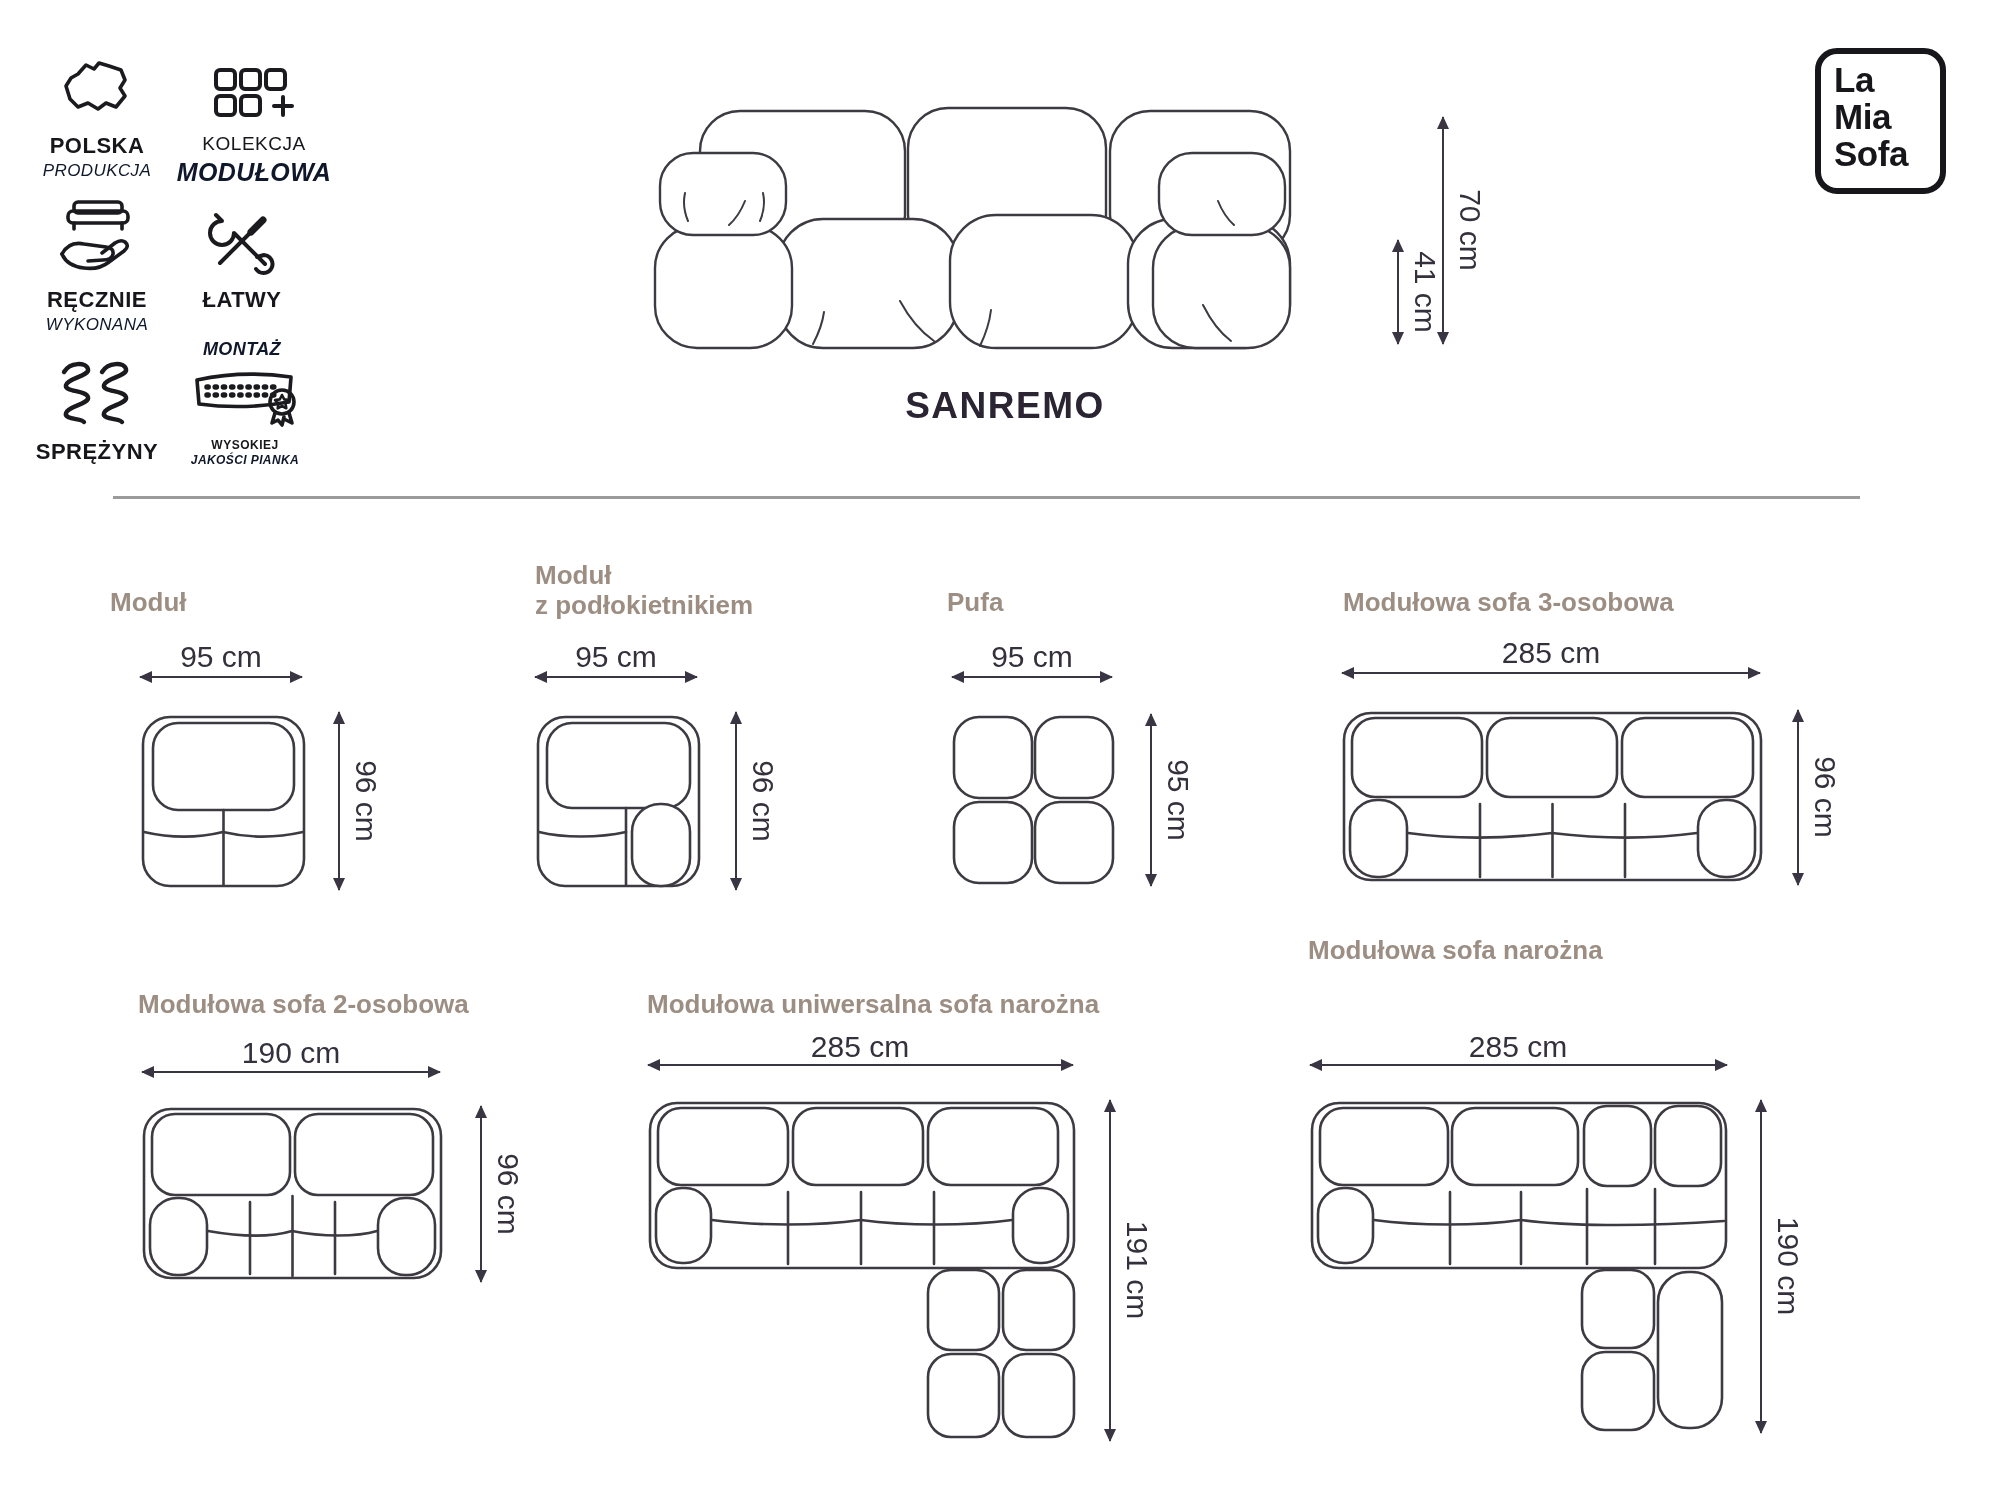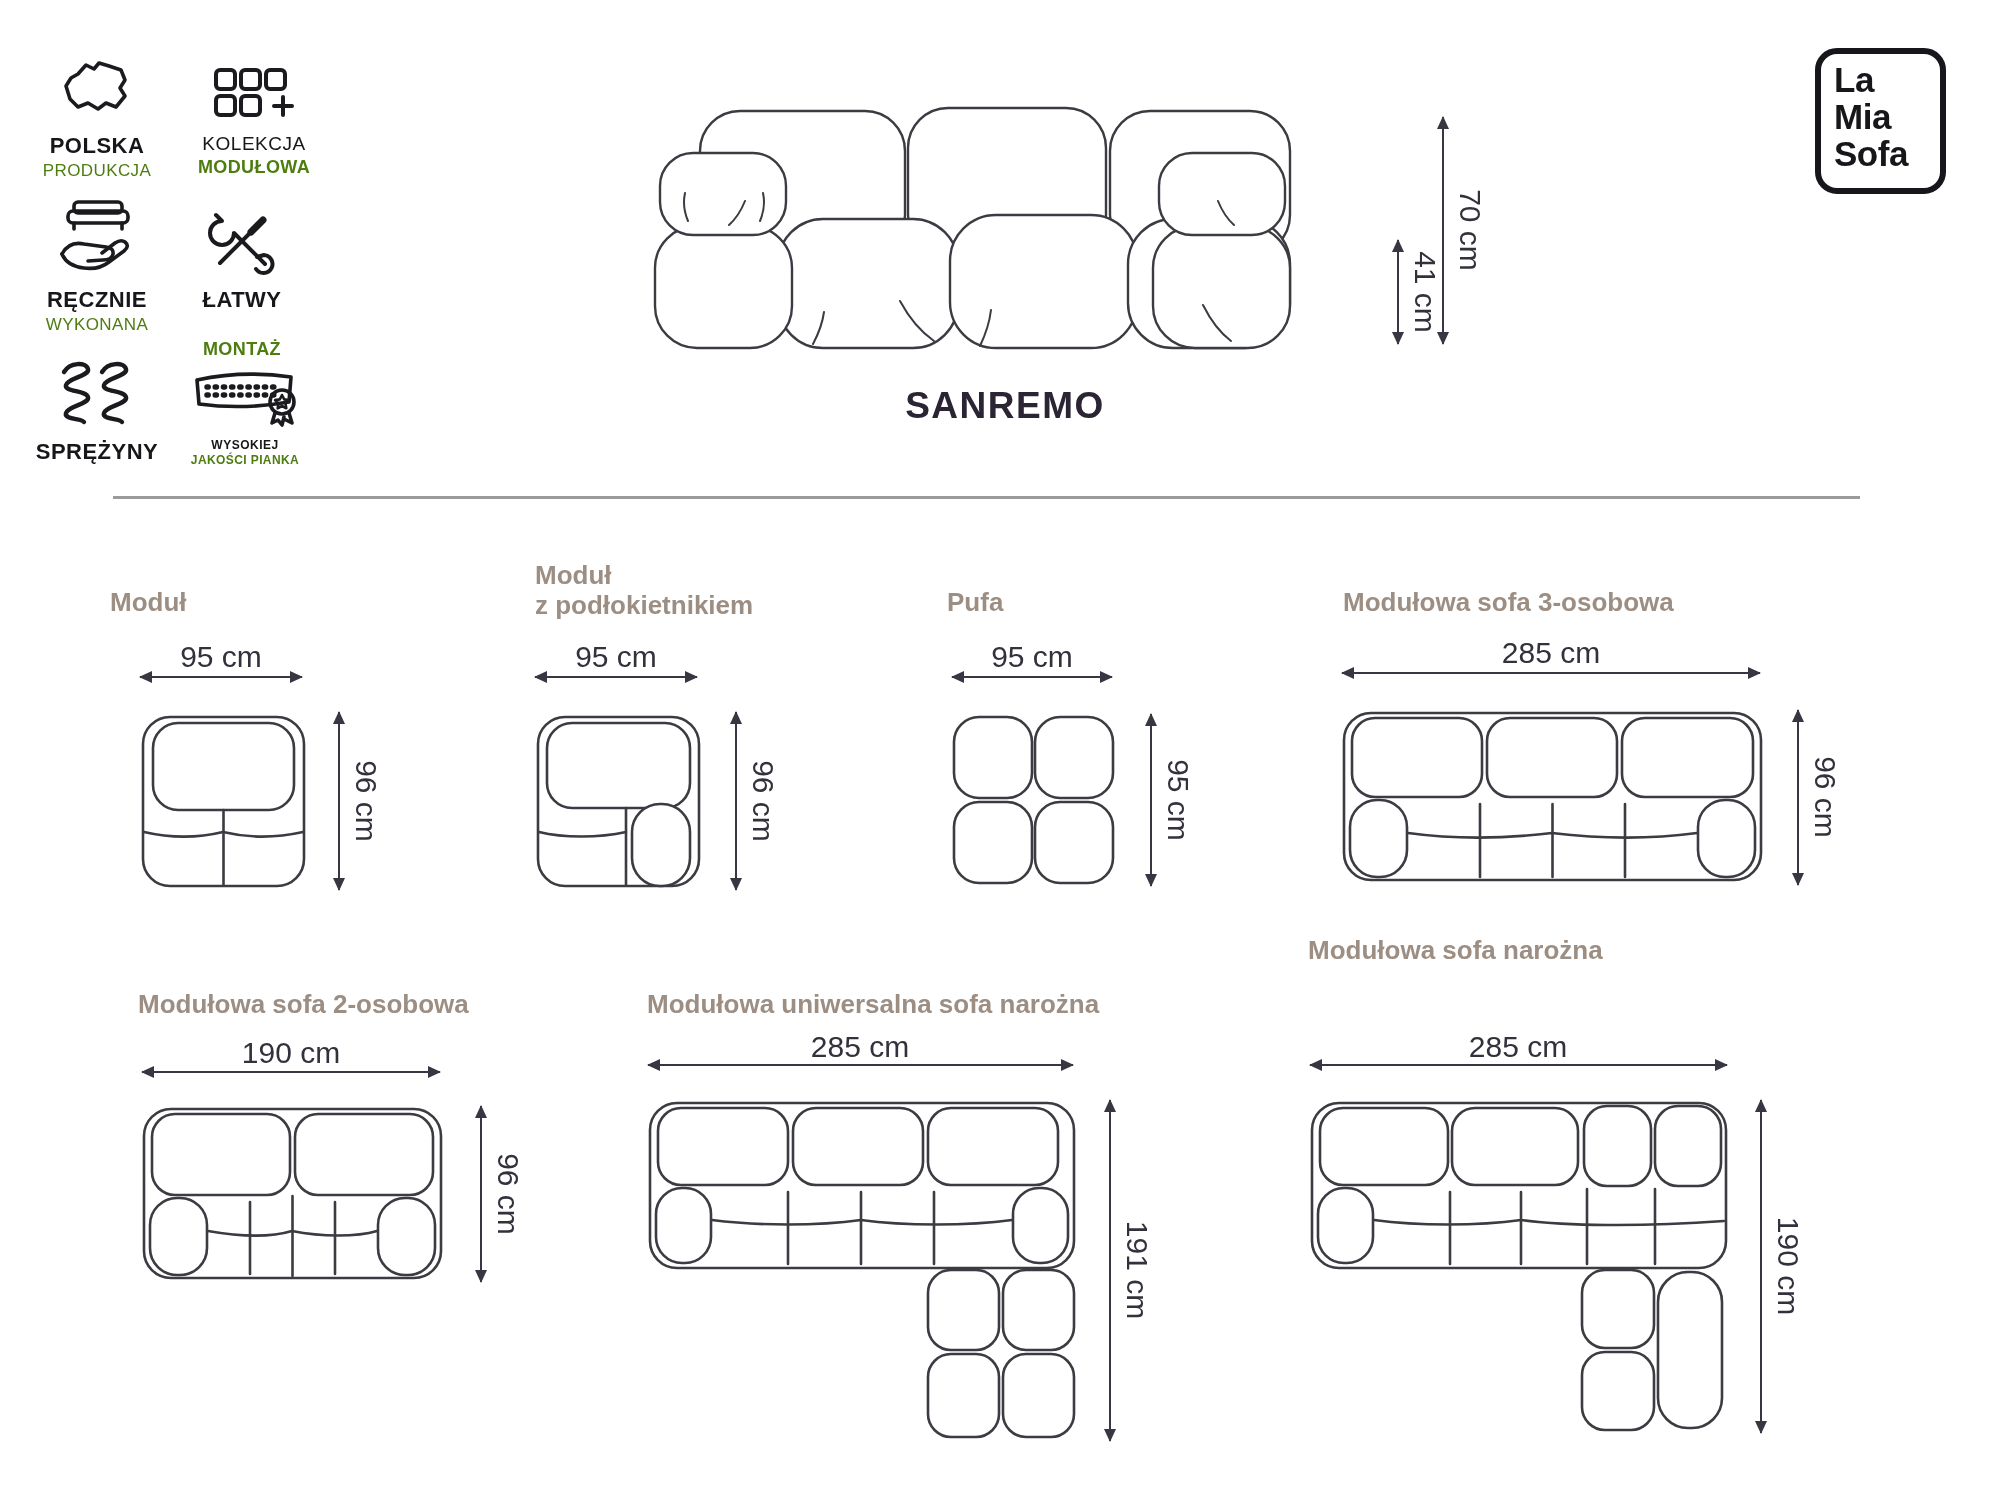--- a/index.html
+++ b/index.html
@@ -3,23 +3,23 @@
 <meta charset="utf-8">
 <style>
   html,body{margin:0;padding:0;background:#ffffff;}
   .page{position:relative;width:2000px;height:1500px;background:#ffffff;overflow:hidden;
         font-family:"Liberation Sans",sans-serif;color:#1d1b20;}
 
   
   .feature{position:absolute;width:160px;text-align:center;}
   .feature .ic{height:82px;display:flex;align-items:flex-end;justify-content:center;margin-bottom:10px;}
   .fl1{display:block;font-weight:700;font-size:22px;letter-spacing:.5px;line-height:1.25;color:#17161a;}
-  .fl2{display:block;font-weight:400;font-size:17px;letter-spacing:.4px;line-height:1.3;color:#4d7c0f;}
+  .fl2{display:block;font-weight:400;font-size:17px;letter-spacing:.4px;line-height:1.3;color:#0f172a;font-style:italic;}
   .f2 .fl1{font-weight:400;font-size:19px;}
-  .f2 .fl2{font-weight:700;font-size:18px;}
+  .f2 .fl2{font-weight:700;font-size:25px;}
   .f4 .fl2{font-weight:700;font-size:18px;margin-top:24px;}
   .f6 .fl1,.f6 .fl2{font-weight:700;font-size:12px;}
 
   
   .logo{position:absolute;left:1815px;top:48px;width:131px;height:146px;border:6px solid #17161a;
         border-radius:22px;box-sizing:border-box;padding:8px 0 0 13px;}
   .logo span{display:block;font-weight:700;font-size:35px;line-height:1.05;color:#17161a;letter-spacing:-.5px;}
 
   
   .hero-title{position:absolute;left:800px;top:385px;width:410px;text-align:center;

